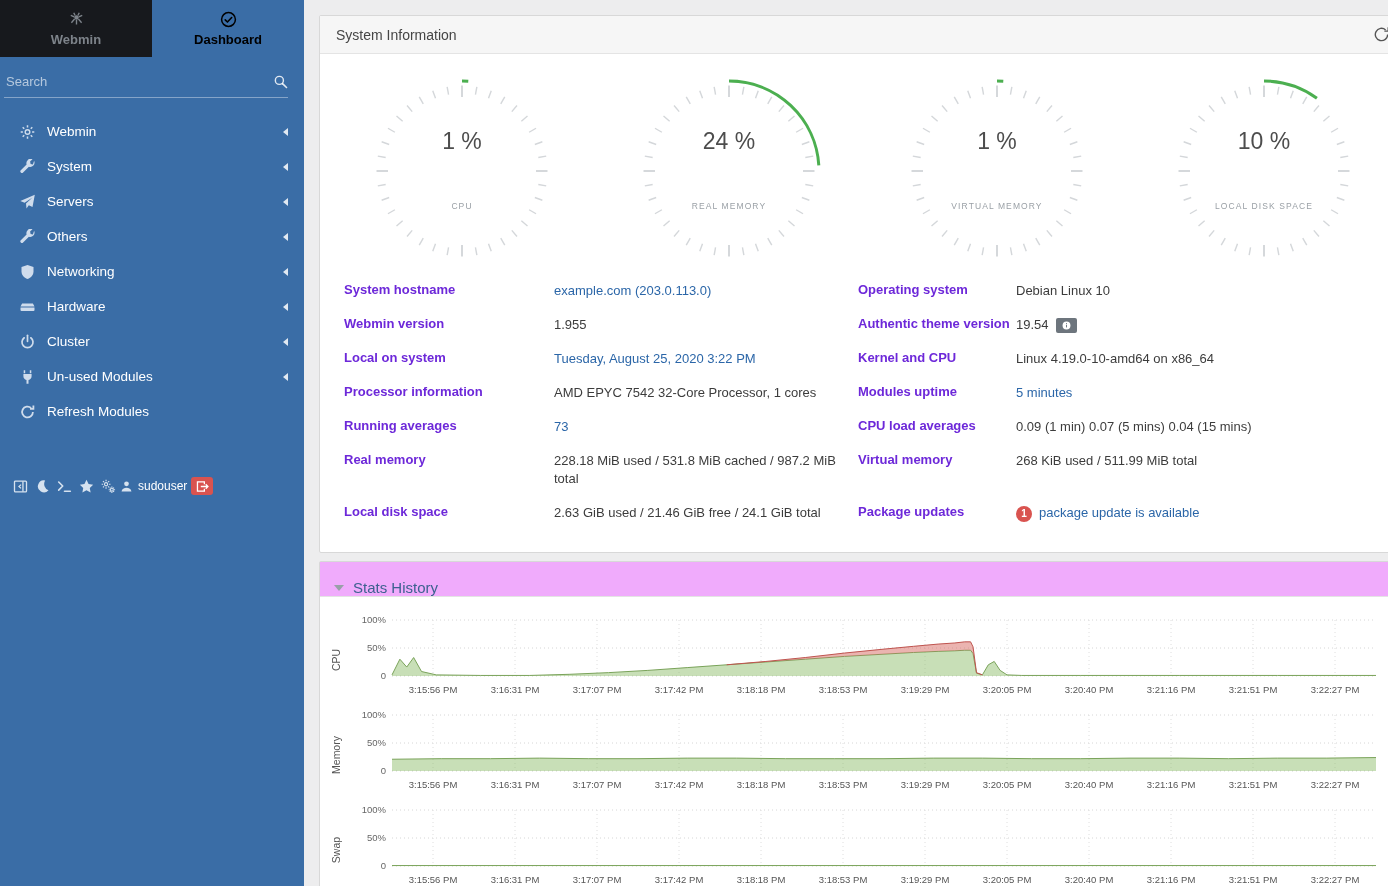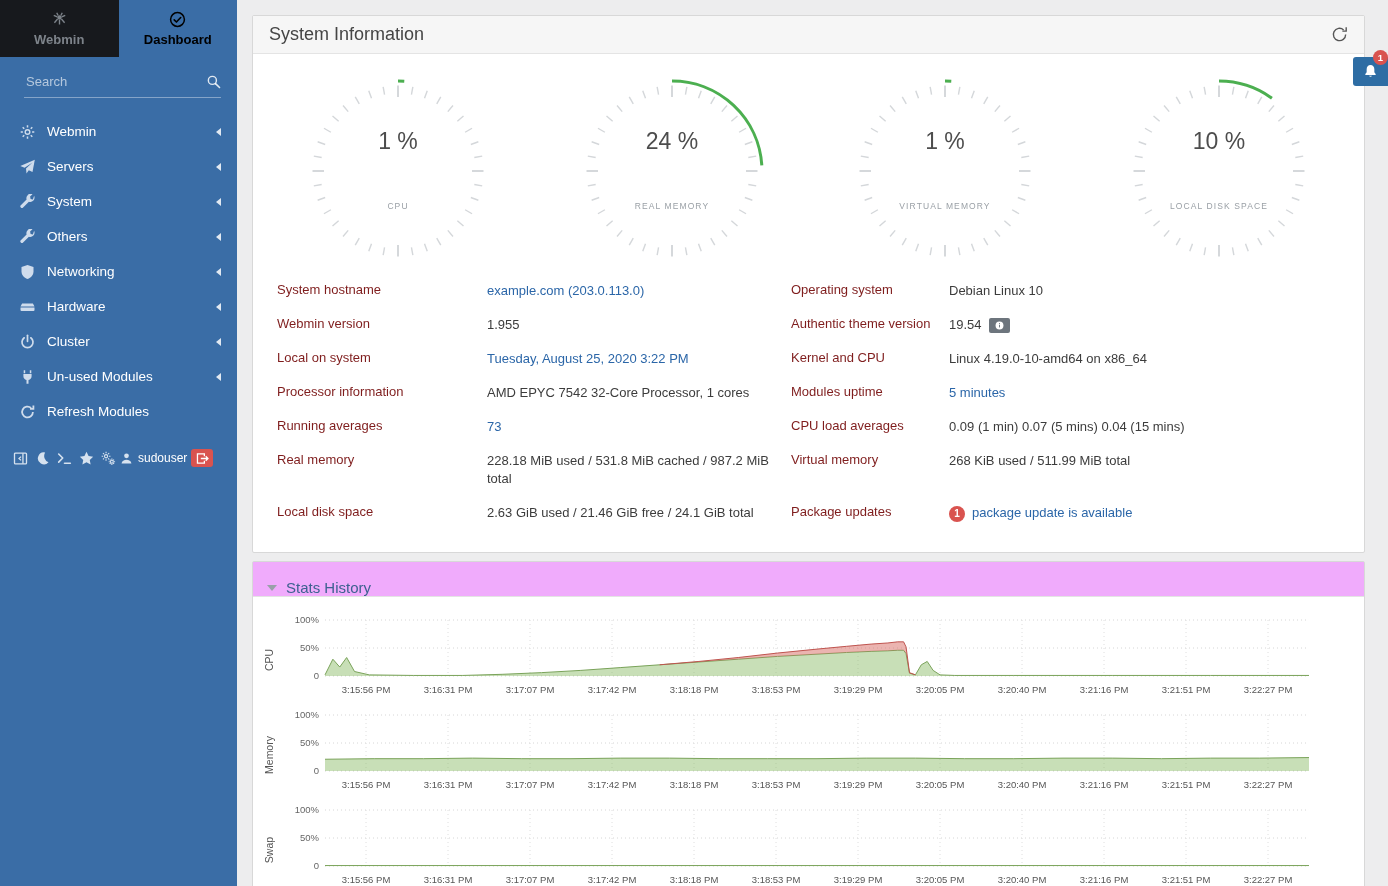--- a/index.html
+++ b/index.html
@@ -1,63 +1,63 @@
 <!DOCTYPE html>
 <html style="--sidebar-blue: #3a6da6; --tab-dark: #17191d; --link-blue: #2b66a8; --gauge-green: #4caf50; --badge-red: #d9534f;"><head>
 <meta charset="utf-8">
 <style>
   html,body{margin:0;padding:0}
   body{width:1388px;height:886px;overflow:hidden;font-family:"Liberation Sans",sans-serif;background:#ededee}
   .app{display:flex;width:100%;height:100%}
 
   
-  .sidebar{width:237px;flex-shrink:0;background:var(--sidebar-blue,#3a6da6);color:#fff;position:relative}
+  .sidebar{width:304px;flex-shrink:0;background:var(--sidebar-blue,#3a6da6);color:#fff;position:relative}
   .tabs{display:flex;height:57px}
   .tab{flex:1;display:flex;flex-direction:column;align-items:center;justify-content:center;gap:4px;
        font-size:13px;font-weight:bold;cursor:pointer}
   .tab .ticon{width:17px;height:17px;display:inline-flex}
   .tab-webmin{background:var(--tab-dark,#17191d);color:#7d838a}
   .tab-dash{color:#000000}
-  .search{margin:16px 16px 4px 24px;display:flex;align-items:center;border-bottom:1px solid rgba(255,255,255,.38);padding-bottom:7px}
+  .search{margin:16px 16px 4px 4px;display:flex;align-items:center;border-bottom:1px solid rgba(255,255,255,.38);padding-bottom:7px}
   .search input{flex:1;background:transparent;border:0;outline:0;color:#fff;font-size:13px}
   .search input::placeholder{color:rgba(255,255,255,.62)}
   .search .icn{width:15px;height:15px;color:rgba(255,255,255,.85)}
   nav{margin-top:16px}
   .nav-item{height:35px;display:flex;align-items:center;padding:0 14px 0 19px;font-size:13.5px;color:#fff;cursor:pointer}
   .nav-item .icn{width:17px;height:16px;margin-right:11px;color:#cfdcec;display:inline-flex;flex-shrink:0}
   .nav-item .lbl{flex:1;font-weight:500}
   .chev{width:0;height:0;border:4px solid transparent;border-right:5px solid rgba(255,255,255,.85);margin-right:2px}
-  .bottom{display:flex;align-items:center;gap:2px;padding:0 20px 0 10px;margin-top:20px}
+  .bottom{display:flex;align-items:center;gap:2px;padding:0 20px 0 10px;margin-top:48px}
   .bbtn{width:20px;height:18px;display:inline-flex;align-items:center;justify-content:center;color:#d6e2ef;cursor:pointer}
   .bbtn svg,.icn svg,.ticon svg{width:100%;height:100%}
   .user-chip{display:flex;align-items:center;gap:5px;font-size:12px;color:#fff;cursor:pointer}
   .user-chip .icn{width:13px;height:13px;display:inline-flex;color:#d6e2ef}
   .logout-btn{background:var(--badge-red,#d9534f);border-radius:3px;width:22px;height:18px;color:#fff;
               display:inline-flex;align-items:center;justify-content:center;cursor:pointer;margin-left:2px}
   .logout-btn svg{width:13px;height:13px}
 
   
   main{flex:1;position:relative;padding:15px 23px 0 15px;box-sizing:border-box}
   .bell{position:absolute;top:57px;right:0;width:35px;height:29px;background:#2e6da4;border-radius:3px 0 0 3px;
         display:flex;align-items:center;justify-content:center;color:#fff;cursor:pointer;z-index:5}
   .bell .icn{width:15px;height:15px;display:inline-flex}
   .bell-badge{position:absolute;top:-7px;right:0;min-width:15px;height:15px;border-radius:50%;
               background:var(--badge-red,#d9534f);color:#fff;font-size:9.5px;font-weight:bold;
               display:flex;align-items:center;justify-content:center;padding:0 2px;box-sizing:border-box}
   .panel{background:#fff;border:1px solid #d8d8d8;border-radius:2px;margin-bottom:8px}
   .panel-head{background:#f6f6f6;border-bottom:1px solid #e4e4e4;height:37px;display:flex;align-items:center;padding:0 16px}
-  .panel-title{font-size:18px;color:#454545;font-weight:500;margin:0;flex:1}
+  .panel-title{font-size:14px;color:#454545;font-weight:500;margin:0;flex:1}
   .refresh-btn{width:17px;height:17px;color:#555;cursor:pointer;display:inline-flex}
   .refresh-btn svg{width:100%;height:100%}
 
   .gauges{display:flex;justify-content:space-evenly;padding:24px 8px 0 8px}
   .gauge-cell{flex:1;display:flex;justify-content:center}
 
   .info-grid{display:grid;grid-template-columns:210px 304px 158px 1fr;padding:10px 24px 22px 24px;font-size:13px;color:#3c3c3c}
-  .ig-label{font-weight:normal;padding:8px 6px 8px 0;color:#7f1d1d}
+  .ig-label{font-weight:bold;padding:8px 6px 8px 0;color:#6d28d9}
   .ig-value{padding:8px 10px 8px 0;line-height:18px}
   .link{color:var(--link-blue,#2b66a8);cursor:pointer}
   .badge-info{display:inline-flex;align-items:center;justify-content:center;background:#6d757d;color:#fff;
               border-radius:2px;height:15px;min-width:21px;margin-left:7px;vertical-align:middle;cursor:pointer}
   .badge-info span{width:9px;height:9px;display:inline-flex}
   .badge-info svg{width:100%;height:100%}
   .badge-count{display:inline-flex;width:16px;height:16px;border-radius:50%;background:var(--badge-red,#d9534f);
                color:#fff;font-size:10px;font-weight:bold;align-items:center;justify-content:center;
                margin-right:7px;vertical-align:middle}
 
@@ -109,33 +109,33 @@
               <circle cx="8" cy="8" r="2.3" stroke-width="1.4"></circle>
               <path stroke-width="1.5" d="M8 1.2v2.2M8 12.6v2.2M1.2 8h2.2M12.6 8h2.2M3.2 3.2l1.55 1.55M11.25 11.25l1.55 1.55M3.2 12.8l1.55-1.55M11.25 4.75 12.8 3.2"></path>
             </svg>
           </span>
           <span class="lbl">Webmin</span>
           <span class="chev"></span>
         </div>
         <div class="nav-item">
           <span class="icn">
             <svg viewBox="0 0 16 16" fill="currentColor">
+              <path d="M14.6 1.8a4.3 4.3 0 0 1-5.2 5.9L3.6 13.5a1.6 1.6 0 0 1-2.3-2.3L7.1 5.4a4.3 4.3 0 0 1 5.9-5.2L10.6 2.6l.5 2.3 2.3.5z"></path>
+            </svg>
+          </span>
+          <span class="lbl">System</span>
+          <span class="chev"></span>
+        </div>
+        <div class="nav-item">
+          <span class="icn">
+            <svg viewBox="0 0 16 16" fill="currentColor">
               <path d="M15.3.7.8 7l4.3 1.8L13 3.4 6.5 9.5l.5 5 2.3-3.2 3.7 1.6z"></path>
             </svg>
           </span>
           <span class="lbl">Servers</span>
-          <span class="chev"></span>
-        </div>
-        <div class="nav-item">
-          <span class="icn">
-            <svg viewBox="0 0 16 16" fill="currentColor">
-              <path d="M14.6 1.8a4.3 4.3 0 0 1-5.2 5.9L3.6 13.5a1.6 1.6 0 0 1-2.3-2.3L7.1 5.4a4.3 4.3 0 0 1 5.9-5.2L10.6 2.6l.5 2.3 2.3.5z"></path>
-            </svg>
-          </span>
-          <span class="lbl">System</span>
           <span class="chev"></span>
         </div>
         <div class="nav-item">
           <span class="icn">
             <svg viewBox="0 0 16 16" fill="currentColor">
               <path d="M14.6 1.8a4.3 4.3 0 0 1-5.2 5.9L3.6 13.5a1.6 1.6 0 0 1-2.3-2.3L7.1 5.4a4.3 4.3 0 0 1 5.9-5.2L10.6 2.6l.5 2.3 2.3.5z"></path>
             </svg>
           </span>
           <span class="lbl">Others</span>
           <span class="chev"></span>

